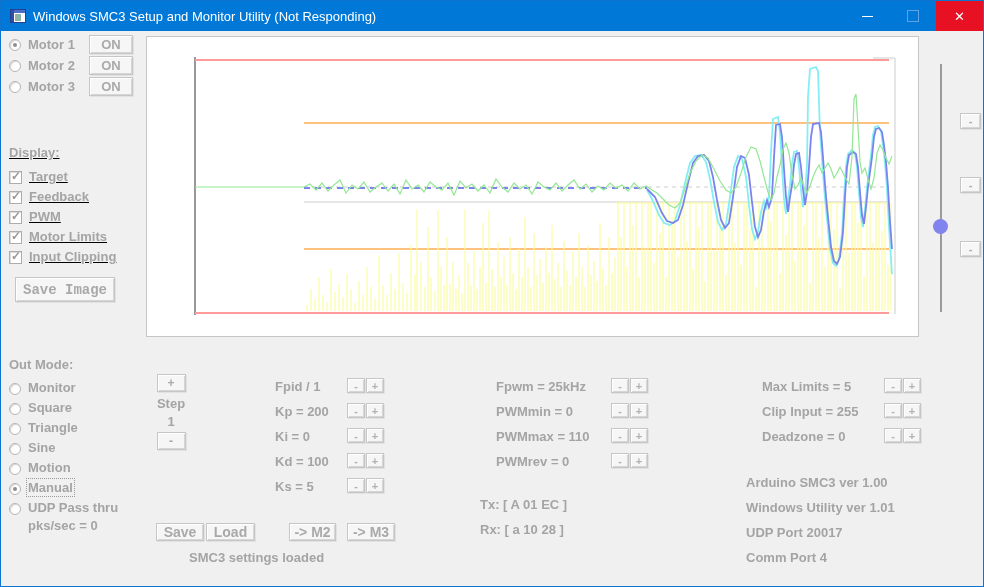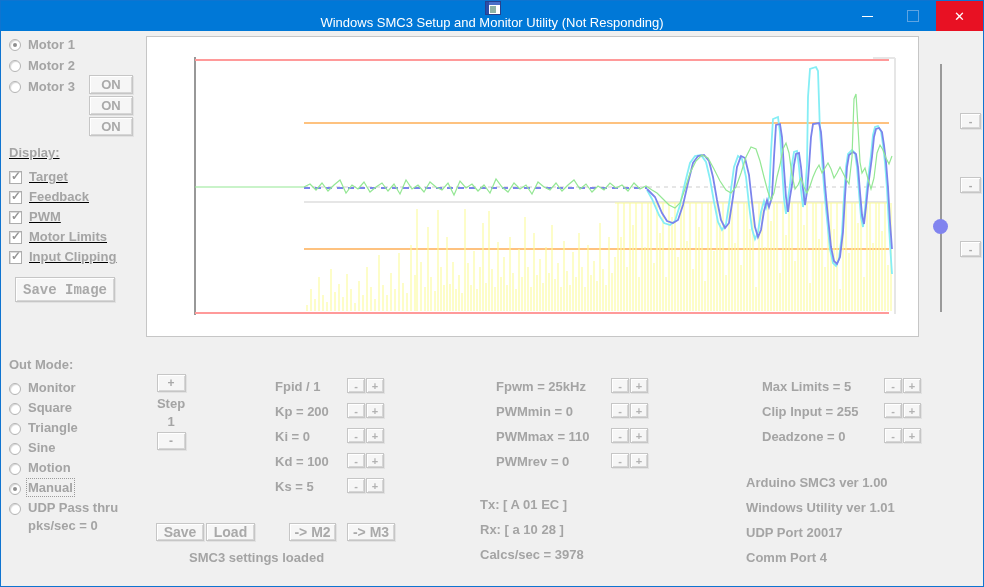--- a/index.html
+++ b/index.html
@@ -3,21 +3,21 @@
 <meta charset="utf-8">
 <style>
   html,body{margin:0;padding:0;background:#fff;}
   #window{
     position:relative;width:984px;height:587px;background:#f0f0f0;
     font-family:"Liberation Sans",sans-serif;box-sizing:border-box;
     border:1px solid #0f74d0;overflow:hidden;
   }
   
   .titlebar{position:absolute;left:0;top:0;width:100%;height:30px;background:#0078d7;
-    display:flex;align-items:center;color:#fff;font-size:13px;flex-direction:column;}
+    display:flex;align-items:center;color:#fff;font-size:13px;}
   .app-icon{margin:0 7px 0 9px;display:inline-flex;}
   .title-text{flex:1;white-space:nowrap;overflow:hidden;}
   .caption-buttons{position:absolute;right:0;top:0;height:30px;display:flex;}
   .cap{width:46px;height:30px;display:flex;align-items:center;justify-content:center;cursor:default;}
   .glyph-min{width:11px;height:1px;background:#fff;display:block;}
   .glyph-max{width:10px;height:10px;border:1px solid #5ea4e2;display:block;}
   .cap.close{background:#e81123;color:#fff;font-size:13px;width:47px;}
   
   .lbl,.heading{color:#a4a4a4;font-weight:bold;font-size:13px;white-space:nowrap;}
   .heading{font-size:13px;}
@@ -33,21 +33,21 @@
     font-size:12px;font-weight:bold;}
   .radio{width:12px;height:12px;border-radius:50%;background:#fff;border:1px solid #b4b4b4;
     box-shadow:inset 1px 1px 1px #d6d6d6;position:relative;flex:none;box-sizing:border-box;}
   .radio.sel::after{content:"";position:absolute;left:3px;top:3px;width:4px;height:4px;
     border-radius:50%;background:#8f8f8f;}
   .opt-row{display:flex;align-items:flex-end;gap:7px;height:20px;}
   .focusrect{outline:1px dotted #9b9b9b;outline-offset:1px;}
   
   #motors{position:absolute;left:8px;top:33px;}
   .motor-row{position:relative;display:flex;align-items:center;gap:7px;height:21px;width:134px;}
-  .motor-row .btn{position:absolute;left:80px;top:1px;width:44px;height:19px;font-size:13px;margin-top:40px;}
+  .motor-row .btn{position:absolute;left:80px;top:1px;width:44px;height:19px;font-size:13px;}
   #display-group{position:absolute;left:8px;top:144px;text-decoration:underline;}
   #display-group .heading{margin-bottom:4px;}
   #save-image{position:absolute;left:14px;top:276px;width:100px;height:25px;font-size:14px;font-family:Liberation Mono, monospace;}
   #outmode-group{position:absolute;left:8px;top:356px;}
   #outmode-group .heading{margin-bottom:3px;}
   #pks-line{padding-left:19px;height:20px;display:flex;align-items:center;}
   
   #chart-panel{position:absolute;left:145px;top:35px;width:773px;height:301px;background:#fff;
     border:1px solid #c6c6c6;box-sizing:border-box;}
   
@@ -290,21 +290,20 @@
       <div class="prow">
         <span class="lbl">Deadzone = 0</span>
         <button class="btn bm">-</button>
         <button class="btn bp">+</button>
       </div>
     </div>
 
   <div id="comm-group">
     <span class="lbl">Tx: [ A 01 EC ]</span>
     <span class="lbl">Rx: [ a 10 28 ]</span>
-    <span class="lbl">Calcs/sec = 3978</span>
   </div>
 
   <div id="info-group">
       <span class="lbl">Arduino SMC3 ver 1.00</span>
       <span class="lbl">Windows Utility ver 1.01</span>
       <span class="lbl">UDP Port 20017</span>
       <span class="lbl">Comm Port 4</span>
     </div>
 
   <button id="btn-save" class="btn filebtn">Save</button>

